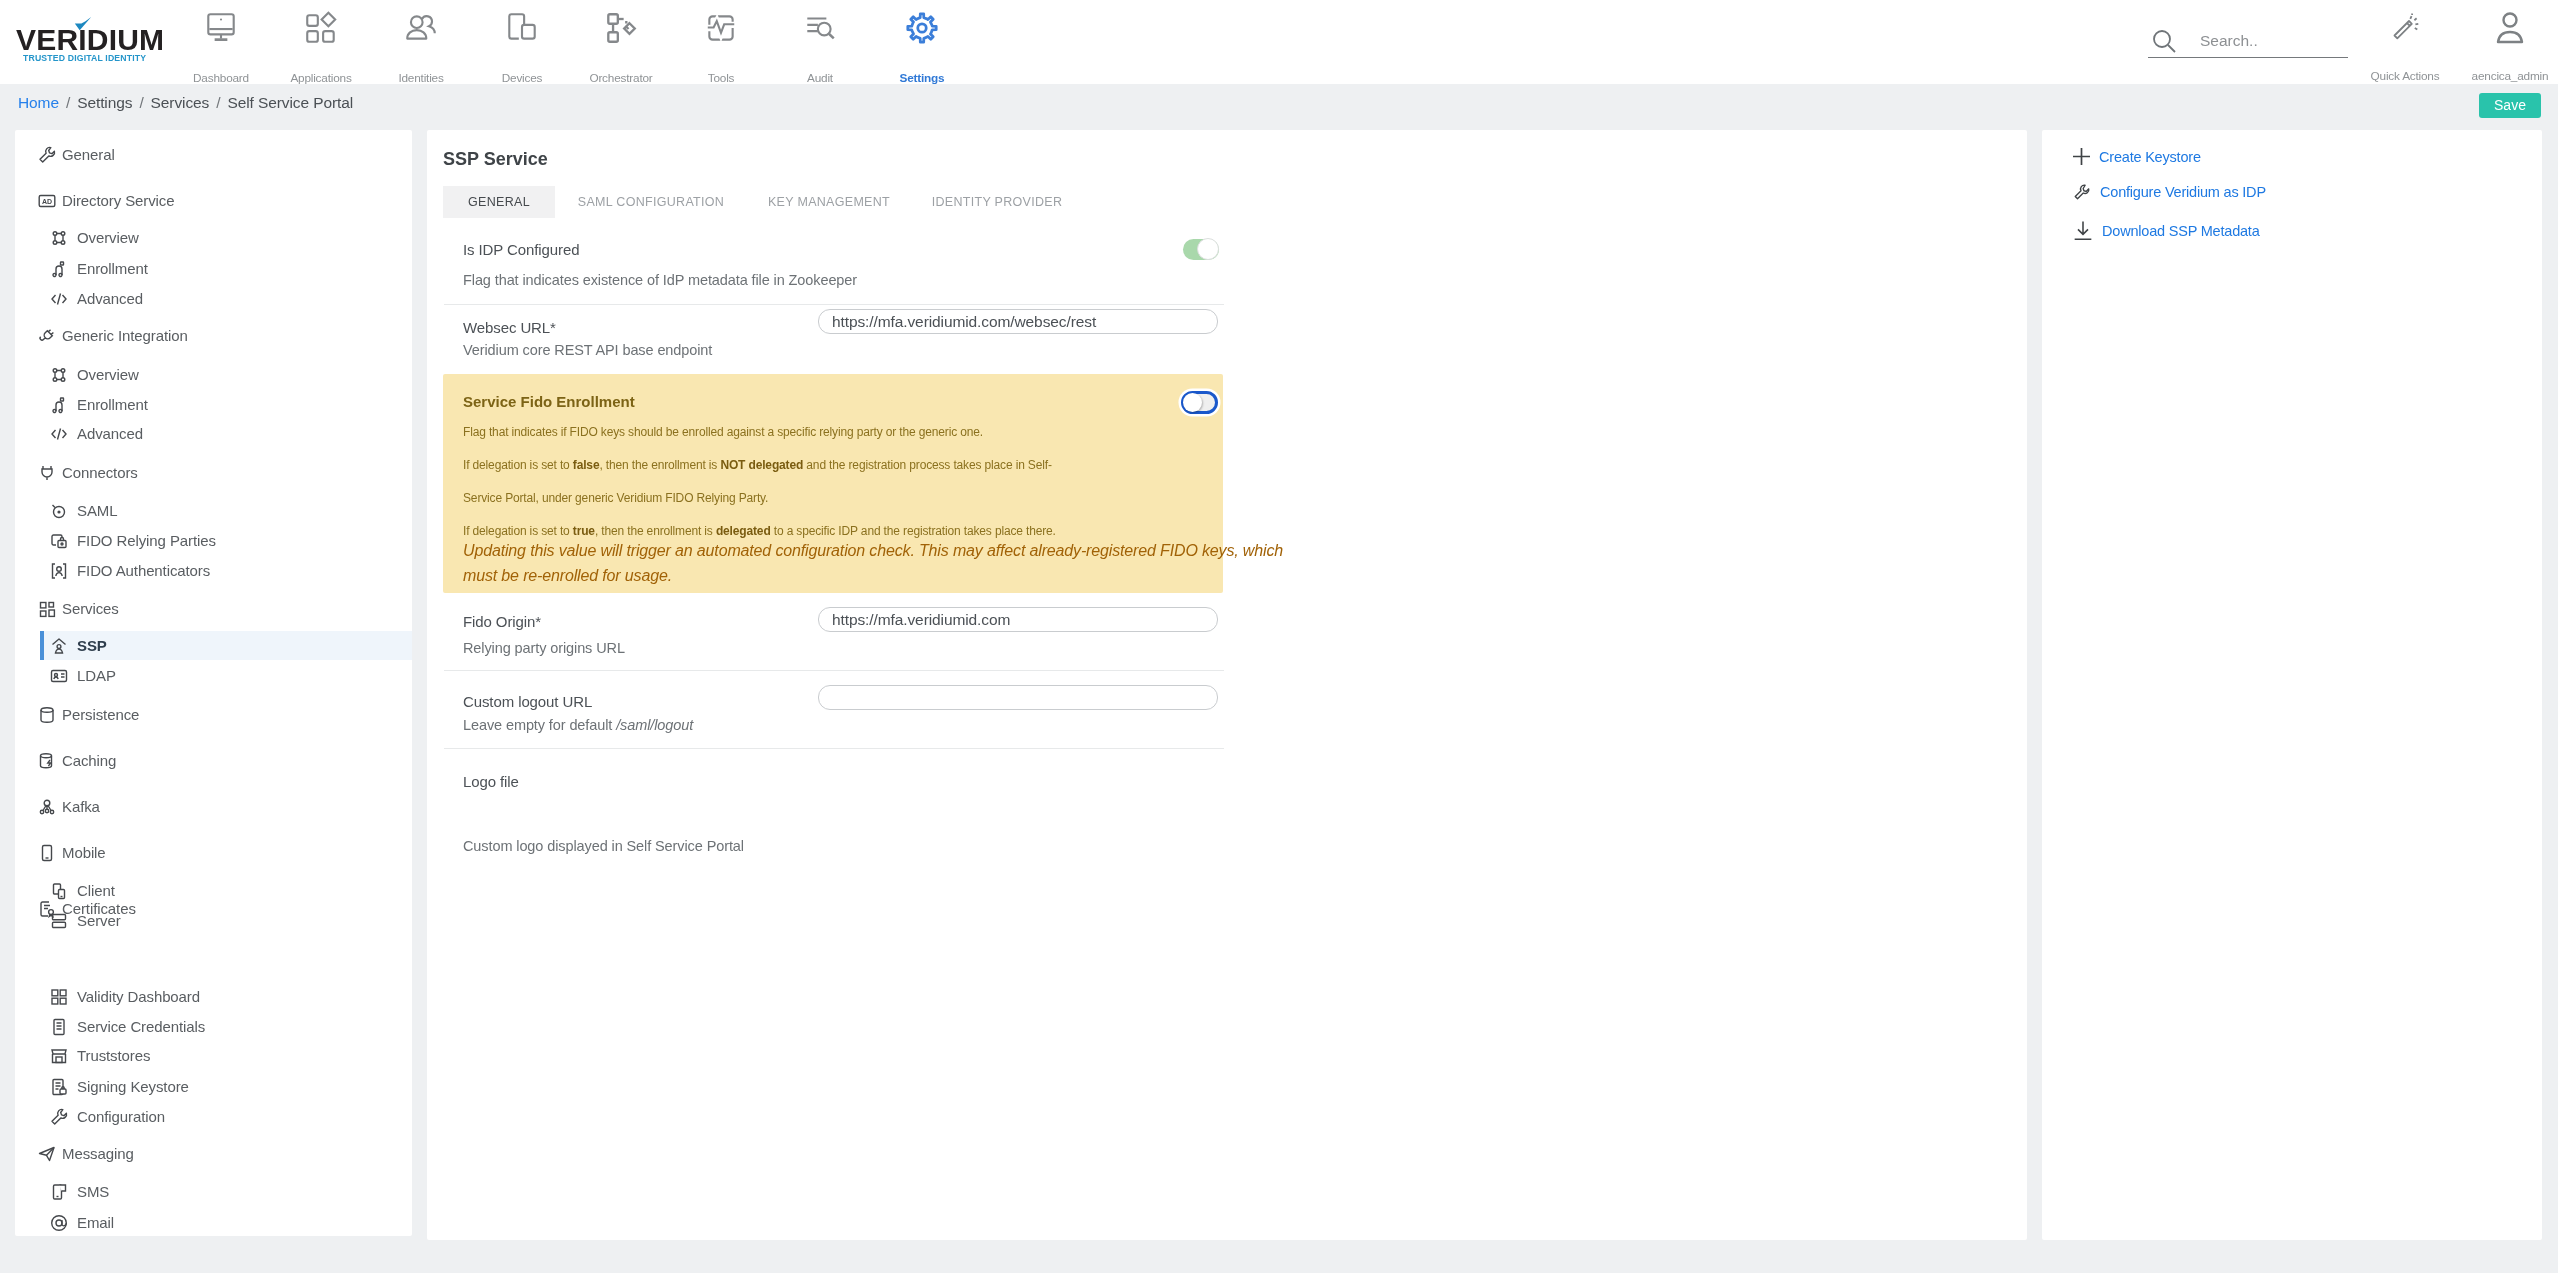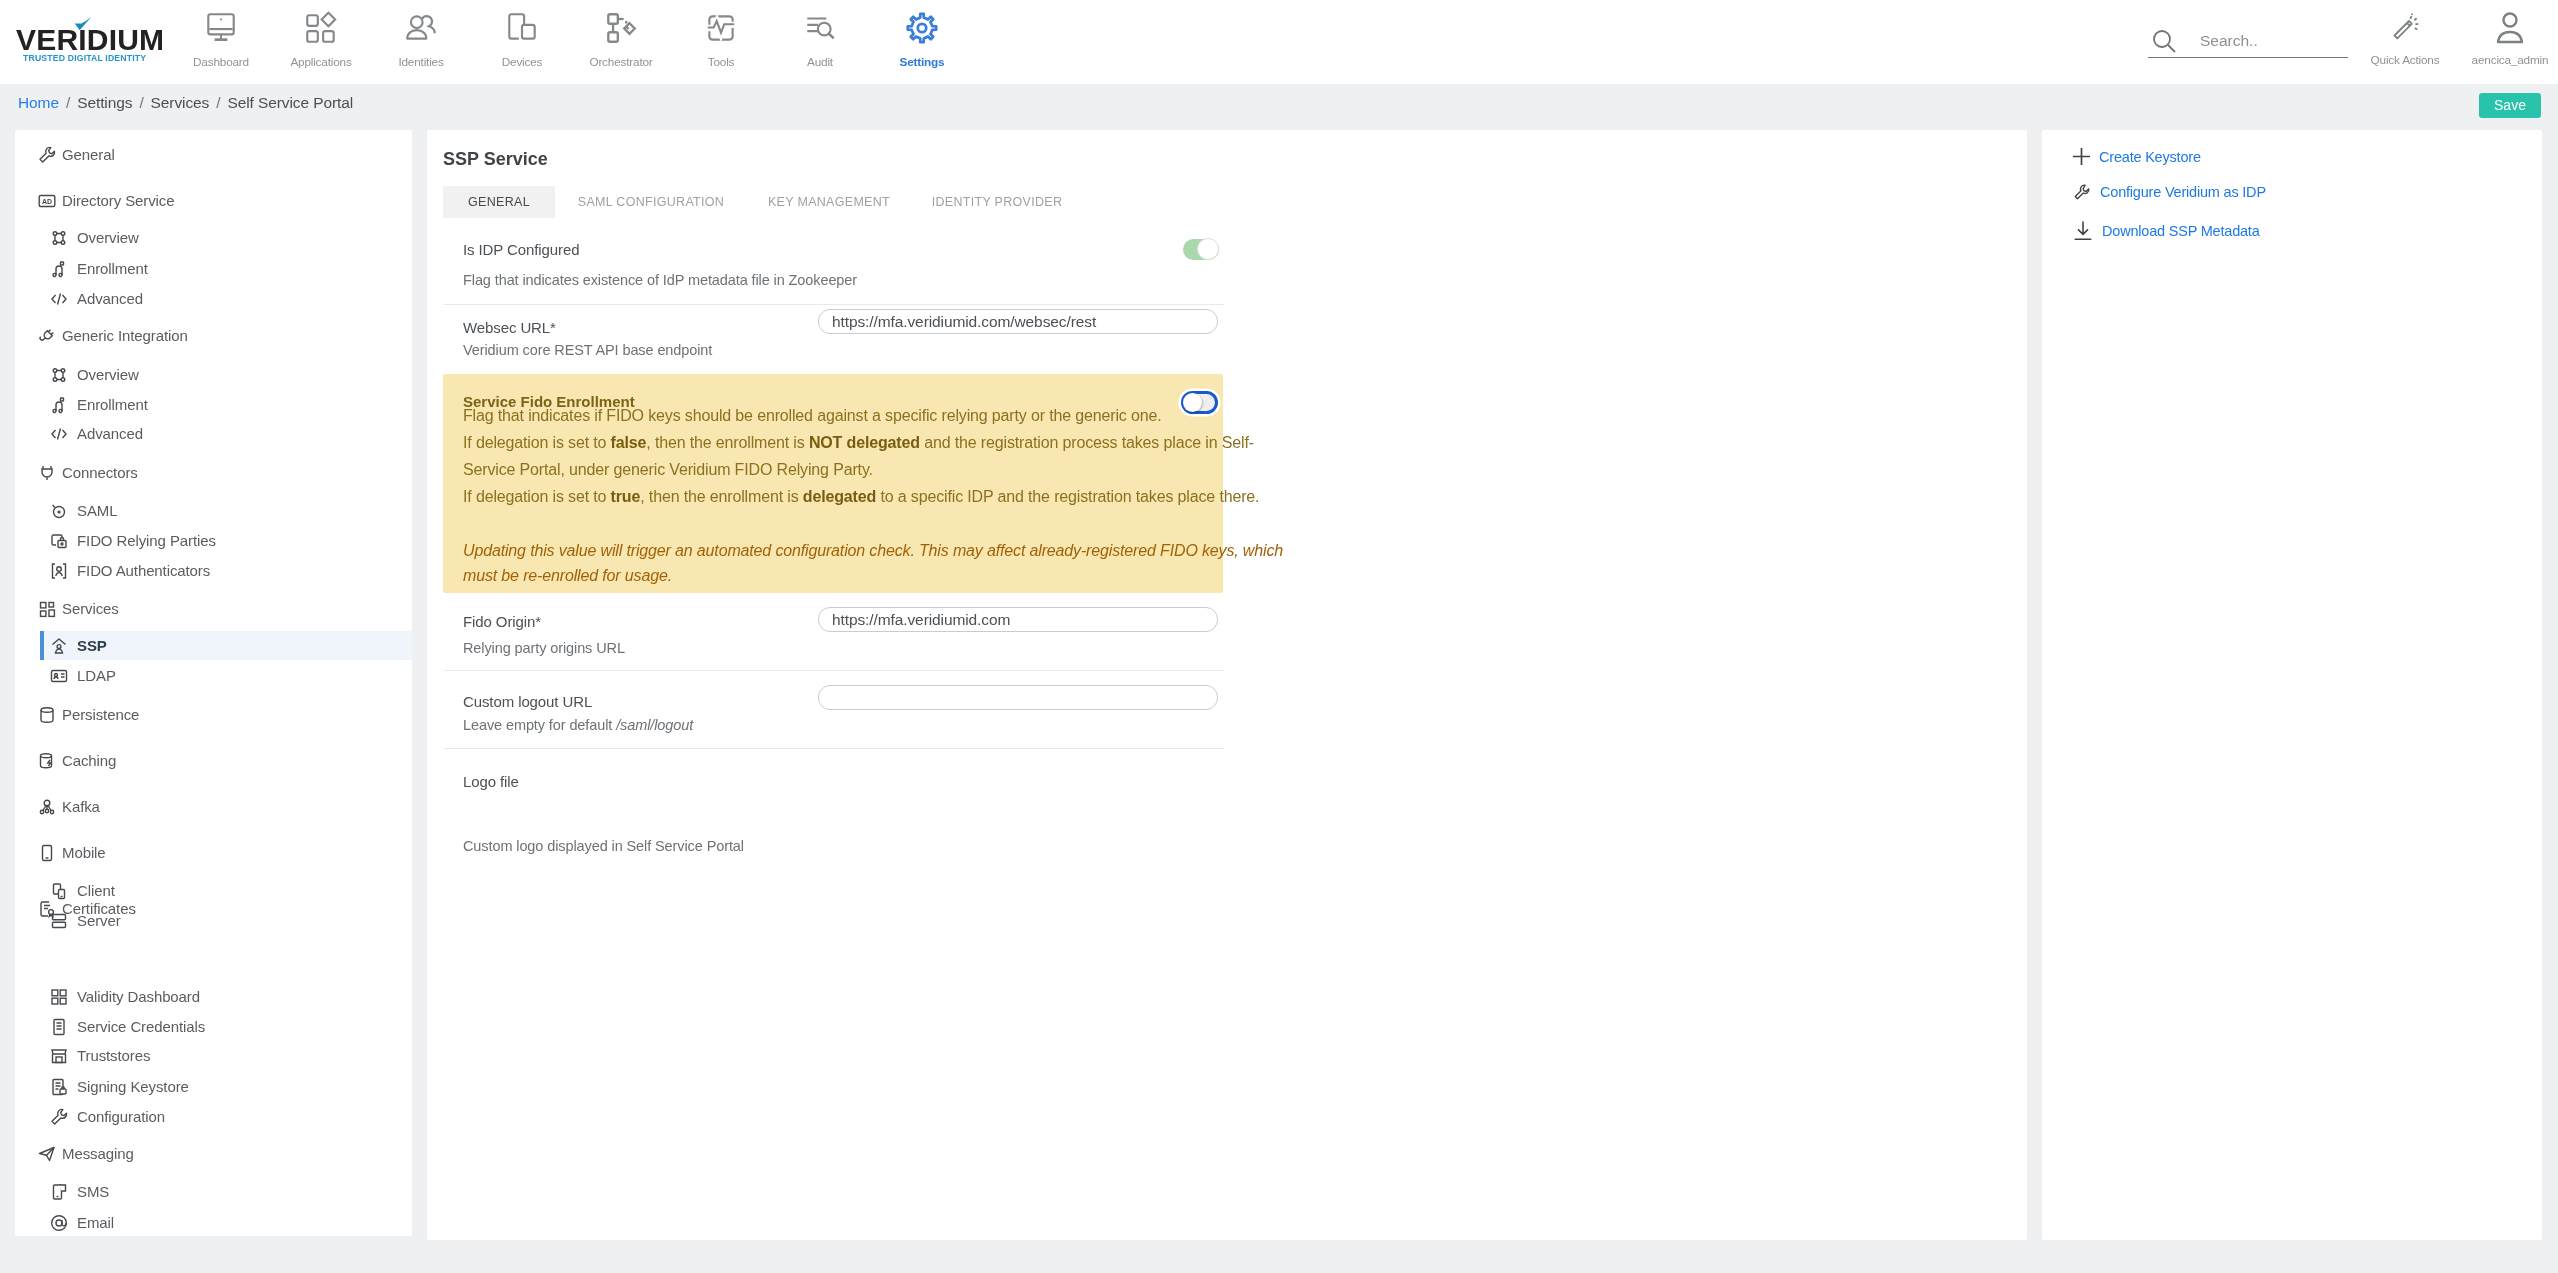--- a/index.html
+++ b/index.html
@@ -1,20 +1,20 @@
 <!DOCTYPE html>
 <html><head><meta charset="utf-8"><style>
 *{box-sizing:border-box;margin:0;padding:0}
 html,body{width:2558px;height:1273px}
 body{font-family:"Liberation Sans",sans-serif;background:#eef0f2;position:relative;overflow:hidden}
 .abs{position:absolute}
 
 #top{position:absolute;left:0;top:0;width:2558px;height:84px;background:#fff}
 .nav{position:absolute;top:10px;width:140px;text-align:center;color:#8f9396;font-size:11.8px;letter-spacing:-.2px}
-.nav .lb{margin-top:6px}
+.nav .lb{margin-top:22px}
 .nav.on{color:#3079d6;font-weight:bold}
 #logo{position:absolute;left:16px;top:26px;color:#242122}
 #logo .t1{font-size:30px;font-weight:bold;letter-spacing:0.2px;line-height:27px}
 #logo .t2{font-size:11px;font-weight:bold;color:#2495ca;letter-spacing:0.2px;margin-top:0;margin-left:7px;transform:scale(.79,.75);transform-origin:0 0;white-space:nowrap}
 
 #crumb{position:absolute;left:18px;top:84px;height:38px;line-height:38px;font-size:15.5px;letter-spacing:-.1px;color:#4b5055}
 #crumb a{color:#2680eb;text-decoration:none}
 #crumb .sep{color:#73777b;padding:0 7px}
 #save{position:absolute;left:2479px;top:93px;width:62px;height:25px;background:#29c3ab;border-radius:3px;color:#fff;font-size:14px;text-align:center;line-height:25px}
 
@@ -34,21 +34,21 @@
 .lab{position:absolute;font-size:15px;font-weight:normal;letter-spacing:-.1px;color:#4c5156;white-space:nowrap}
 .des{position:absolute;font-size:14.5px;letter-spacing:-.1px;color:#6d7276;white-space:nowrap}
 .hr{position:absolute;left:17px;width:780px;height:1px;background:#e7e9ea}
 .inp{position:absolute;left:391px;width:400px;height:25px;border:1px solid #c9cccf;border-radius:12px;background:#fff;font-size:15.5px;letter-spacing:-.1px;color:#4b5055;line-height:23px;padding-left:13px;white-space:nowrap}
 .tgl-on{position:absolute;width:36px;height:21px;background:#a9d8ab;border-radius:11px}
 .tgl-on i{position:absolute;left:14px;top:-1px;width:22px;height:22px;background:#fff;border:1px solid #dcdfde;border-radius:50%}
 .tgl-off{position:absolute;width:37px;height:23px;border:3px solid #1a58cb;background:#efefef;border-radius:13px;box-shadow:0 0 0 2.5px #fff}
 .tgl-off i{position:absolute;left:-1px;top:-1px;width:19px;height:19px;background:#fff;border-radius:50%;box-shadow:1px 1px 2px rgba(0,0,0,.25)}
 #ybox{position:absolute;left:16px;top:244px;width:780px;height:219px;background:#f9e7b1;border-radius:2px}
 #ybox .yl{position:absolute;left:20px;top:19px;font-size:15px;font-weight:bold;color:#7c6315}
-#ybox .yb{position:absolute;left:20px;top:28px;white-space:nowrap;font-size:16px;letter-spacing:-.15px;line-height:27px;color:#8b711f}
+#ybox .yb{position:absolute;left:20px;top:42px;white-space:nowrap;font-size:12px;letter-spacing:-.15px;line-height:33px;color:#8b711f}
 #ybox .yb b{color:#7a5c10}
 #ybox .yi{position:absolute;left:20px;top:165px;white-space:nowrap;font-size:16px;letter-spacing:-.15px;line-height:24.5px;color:#a16207;font-style:italic}
 #drop{position:absolute;left:388px;top:634px;width:403px;height:66px;border:2px dotted #1c6fc6;text-align:center;line-height:62px;font-size:14.5px;font-weight:bold;letter-spacing:-.1px;color:#4c5156}
 
 .rlink{position:absolute;left:31px;display:flex;align-items:center;color:#1e79e2;font-size:14.5px;letter-spacing:-.2px;white-space:nowrap}
 .rlink svg{margin-right:9px}
 #note{position:absolute;left:39px;top:144px;white-space:nowrap;font-size:14.5px;letter-spacing:-.2px;line-height:20.5px;color:#9a9ea1}
 
 #search{position:absolute;left:2148px;top:0;width:200px}
 #search .ph{position:absolute;left:52px;top:32px;font-size:15.5px;color:#8d9093}

